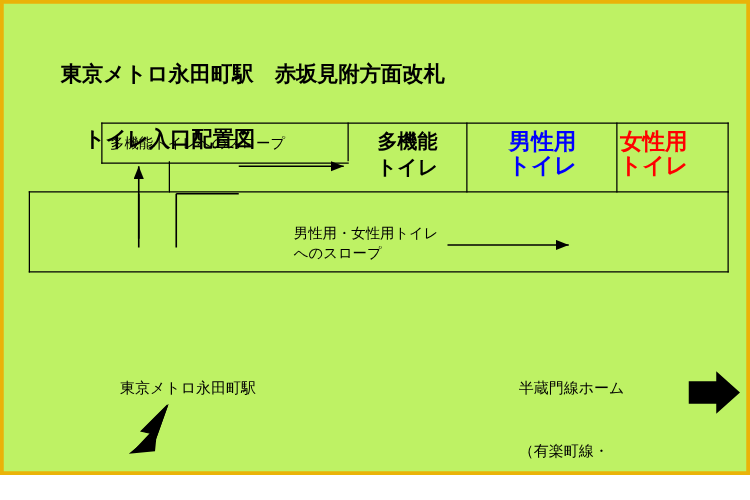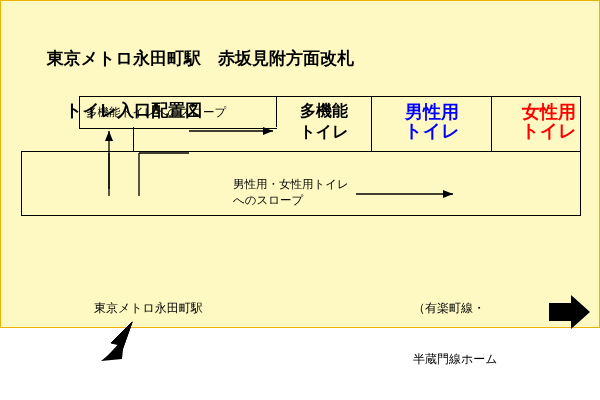--- a/index.html
+++ b/index.html
@@ -11,24 +11,24 @@
     height: 400px;
     background: #ffffff;
     font-family: "DejaVu Sans", "Liberation Sans", sans-serif;
     color: #000000;
     position: relative;
     overflow: hidden;
   }
   #page {
     position: relative;
     width: 600px;
-    height: 328px;
-    border: 1px solid #eab308;
+    height: 380px;
+    border: 3px solid #eab308;
     box-sizing: border-box;
-    background: #fef9c3;
+    background: #bef264;
   }
   .abs { position: absolute; }
 
   
   #title {
     left: 22px;
     top: 18px;
     font-size: 17px;
     line-height: 26px;
     font-weight: bold;
@@ -125,21 +125,21 @@
 
     <div class="wall" style="left:20px; top:65px; width:112px; height:1px;"></div>
     <div class="wall" style="left:20px; top:65px; width:1px; height:65px;"></div>
     <div class="wall" style="left:20px; top:129px; width:560px; height:1px;"></div>
     <div class="wall" style="left:579px; top:65px; width:1px; height:65px;"></div>
 
     <div class="room-label room-multi" style="left:278px; top:14px; width:90px;text-align:center;">多機能
 トイレ</div>
     <div class="room-label room-male" style="left:372px; top:16px; width:118px;">男性用
 トイレ</div>
-    <div class="room-label room-female" style="left:504px; top:16px; width:88px;">女性用
+    <div class="room-label room-female" style="left:476px; top:16px; width:88px;">女性用
 トイレ</div>
 
     <div class="note" style="left:232px; top:90px;">男性用・女性用トイレ
 へのスロープ</div>
     <div class="note" style="left:85px; top:18px;">多機能トイレへのスロープ</div>
   </div>
 
   <svg class="overlay" viewBox="0 0 600 400">
     <defs>
       <marker id="ah" markerWidth="9" markerHeight="9" refX="8" refY="3.2" orient="auto">
@@ -165,20 +165,20 @@
     <g>
       <polygon points="548,302 570,302 570,294 589,311 570,328 570,320 548,320" fill="#000"></polygon>
     </g>
   </svg>
 
   <div id="caption-left" class="caption">
     <div>東京メトロ永田町駅</div>
   </div>
 
   <div id="caption-right" class="caption">
+    <div>半蔵門線ホーム</div>
     <div>（有楽町線・</div>
-    <div>半蔵門線ホーム</div>
     
     
     
   </div>
 
 </div>
 
 </body></html>

